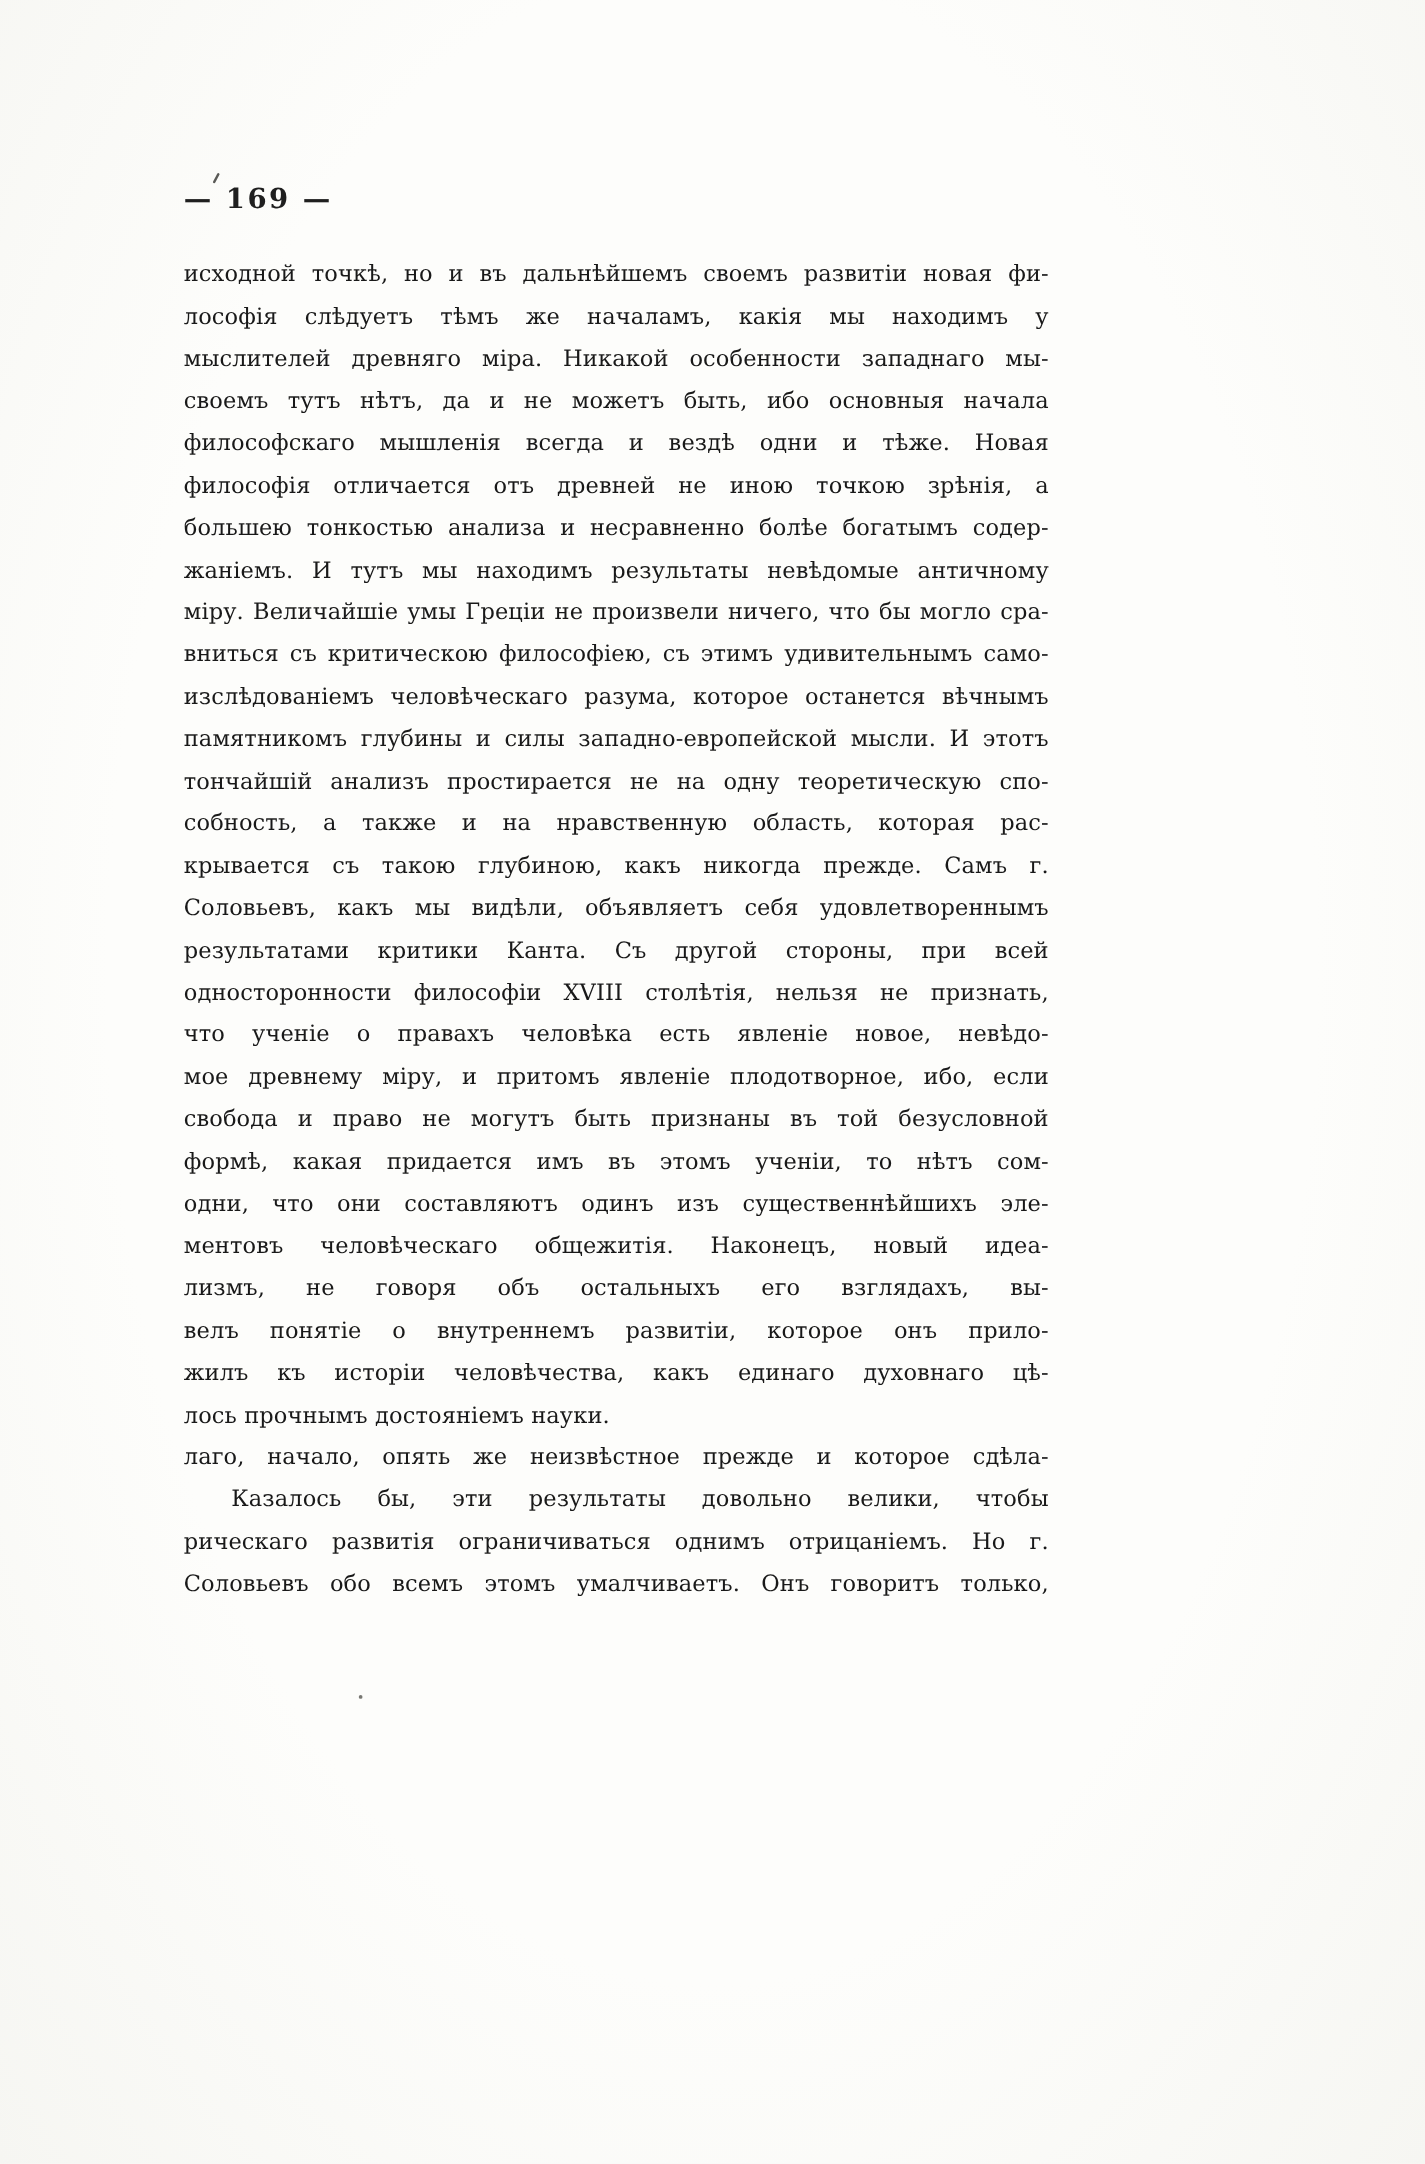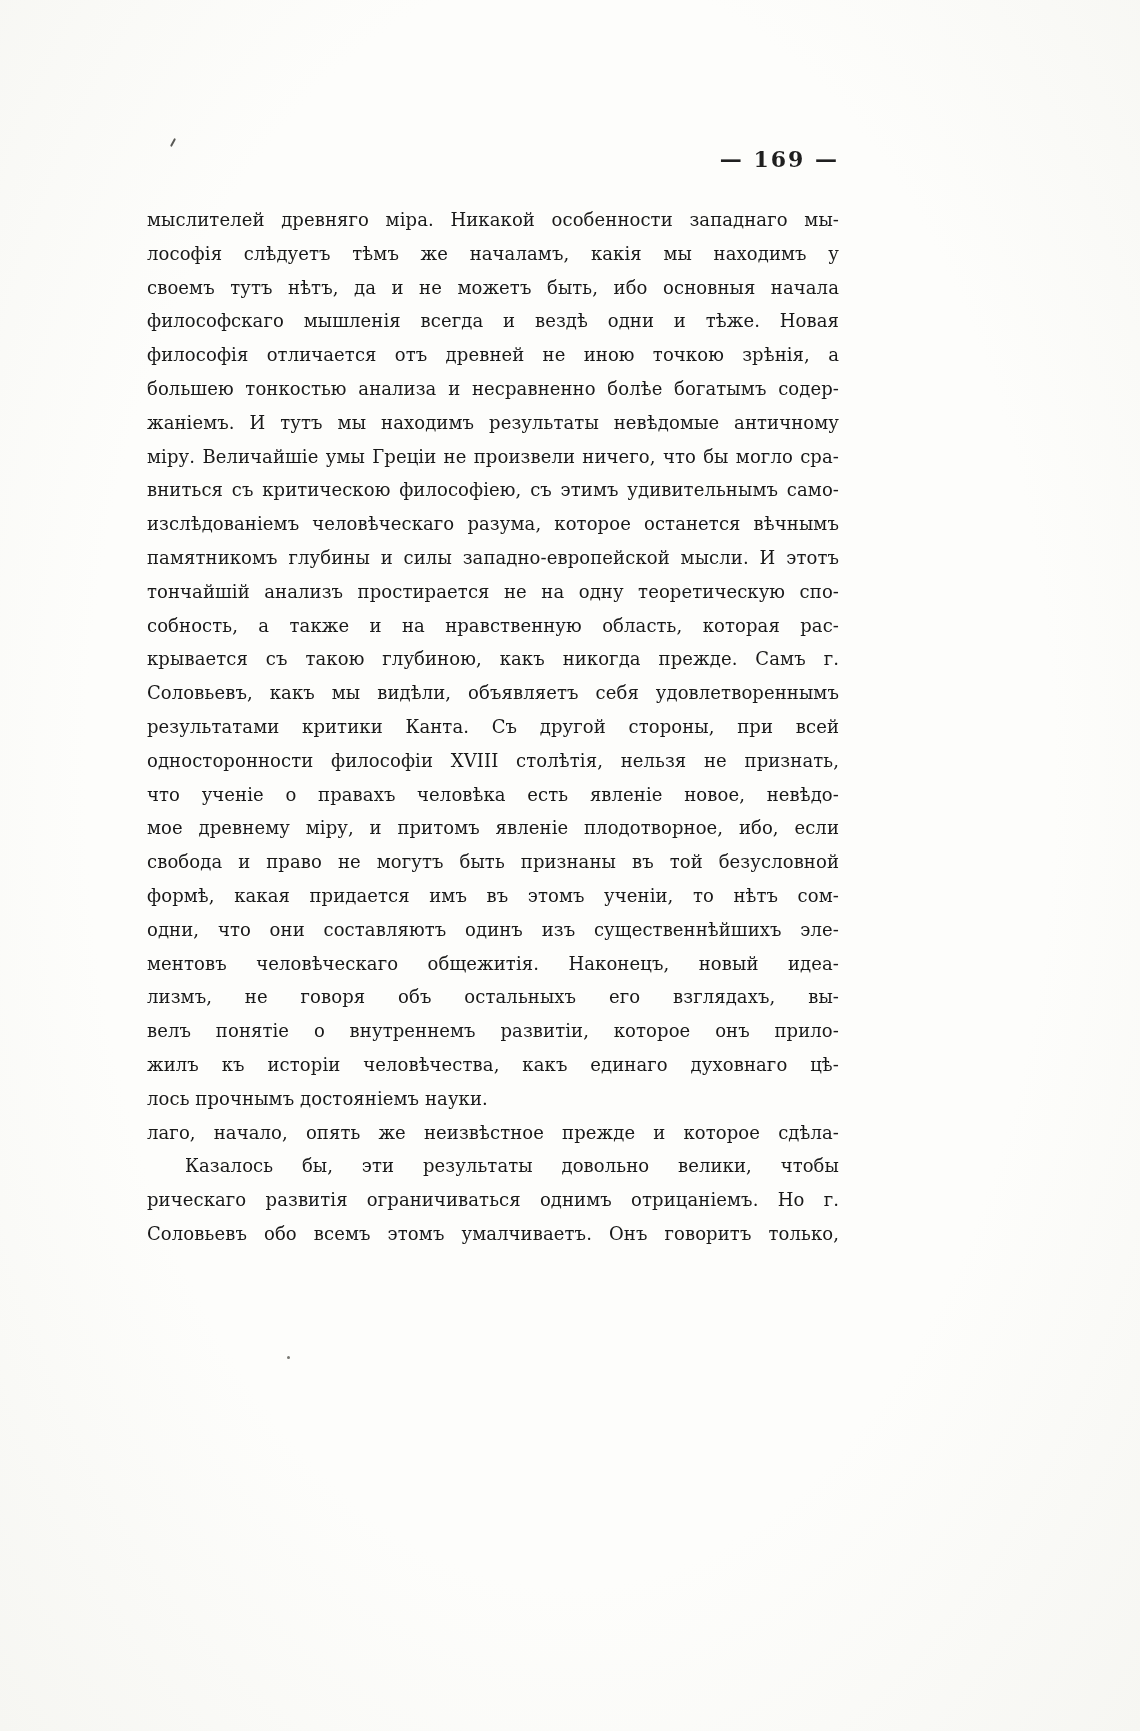--- a/index.html
+++ b/index.html
@@ -19,21 +19,21 @@
     background: #fcfcfa;
     background-image: radial-gradient(ellipse at 50% 45%, #fdfdfb 60%, #f6f6f2 100%);
     overflow: hidden;
     color: #1b1b1b;
   }
   .page-number {
     position: absolute;
     top: 146px;
     left: 147px;
     width: 692px;
-    text-align: right;
+    text-align: left;
     font-size: 22px;
     font-weight: bold;
     letter-spacing: 2px;
     color: #1f1f1f;
   }
   .text-block {
     position: absolute;
     top: 203px;
     left: 147px;
     width: 692px;
@@ -73,22 +73,23 @@
     border-radius: 50%;
   }
 </style>
 </head>
 <body>
 
 <div class="page">
   <div class="speck-1"></div>
   <div class="page-number">— 169 —</div>
   <div class="text-block">
+      <div class="line">исходной точкѣ, но и въ дальнѣйшемъ своемъ развитіи новая фи-</div>
+      <div class="line">лософія слѣдуетъ тѣмъ же началамъ, какія мы находимъ у</div>
       <div class="line">мыслителей древняго міра. Никакой особенности западнаго мы-</div>
-      <div class="line">лософія слѣдуетъ тѣмъ же началамъ, какія мы находимъ у</div>
       <div class="line">своемъ тутъ нѣтъ, да и не можетъ быть, ибо основныя начала</div>
       <div class="line">философскаго мышленія всегда и вездѣ одни и тѣже. Новая</div>
       <div class="line">философія отличается отъ древней не иною точкою зрѣнія, а</div>
       <div class="line">большею тонкостью анализа и несравненно болѣе богатымъ содер-</div>
       <div class="line">жаніемъ. И тутъ мы находимъ результаты невѣдомые античному</div>
       <div class="line">міру. Величайшіе умы Греціи не произвели ничего, что бы могло сра-</div>
       <div class="line">вниться съ критическою философіею, съ этимъ удивительнымъ само-</div>
       <div class="line">изслѣдованіемъ человѣческаго разума, которое останется вѣчнымъ</div>
       <div class="line">памятникомъ глубины и силы западно-европейской мысли. И этотъ</div>
       <div class="line">тончайшій анализъ простирается не на одну теоретическую спо-</div>

